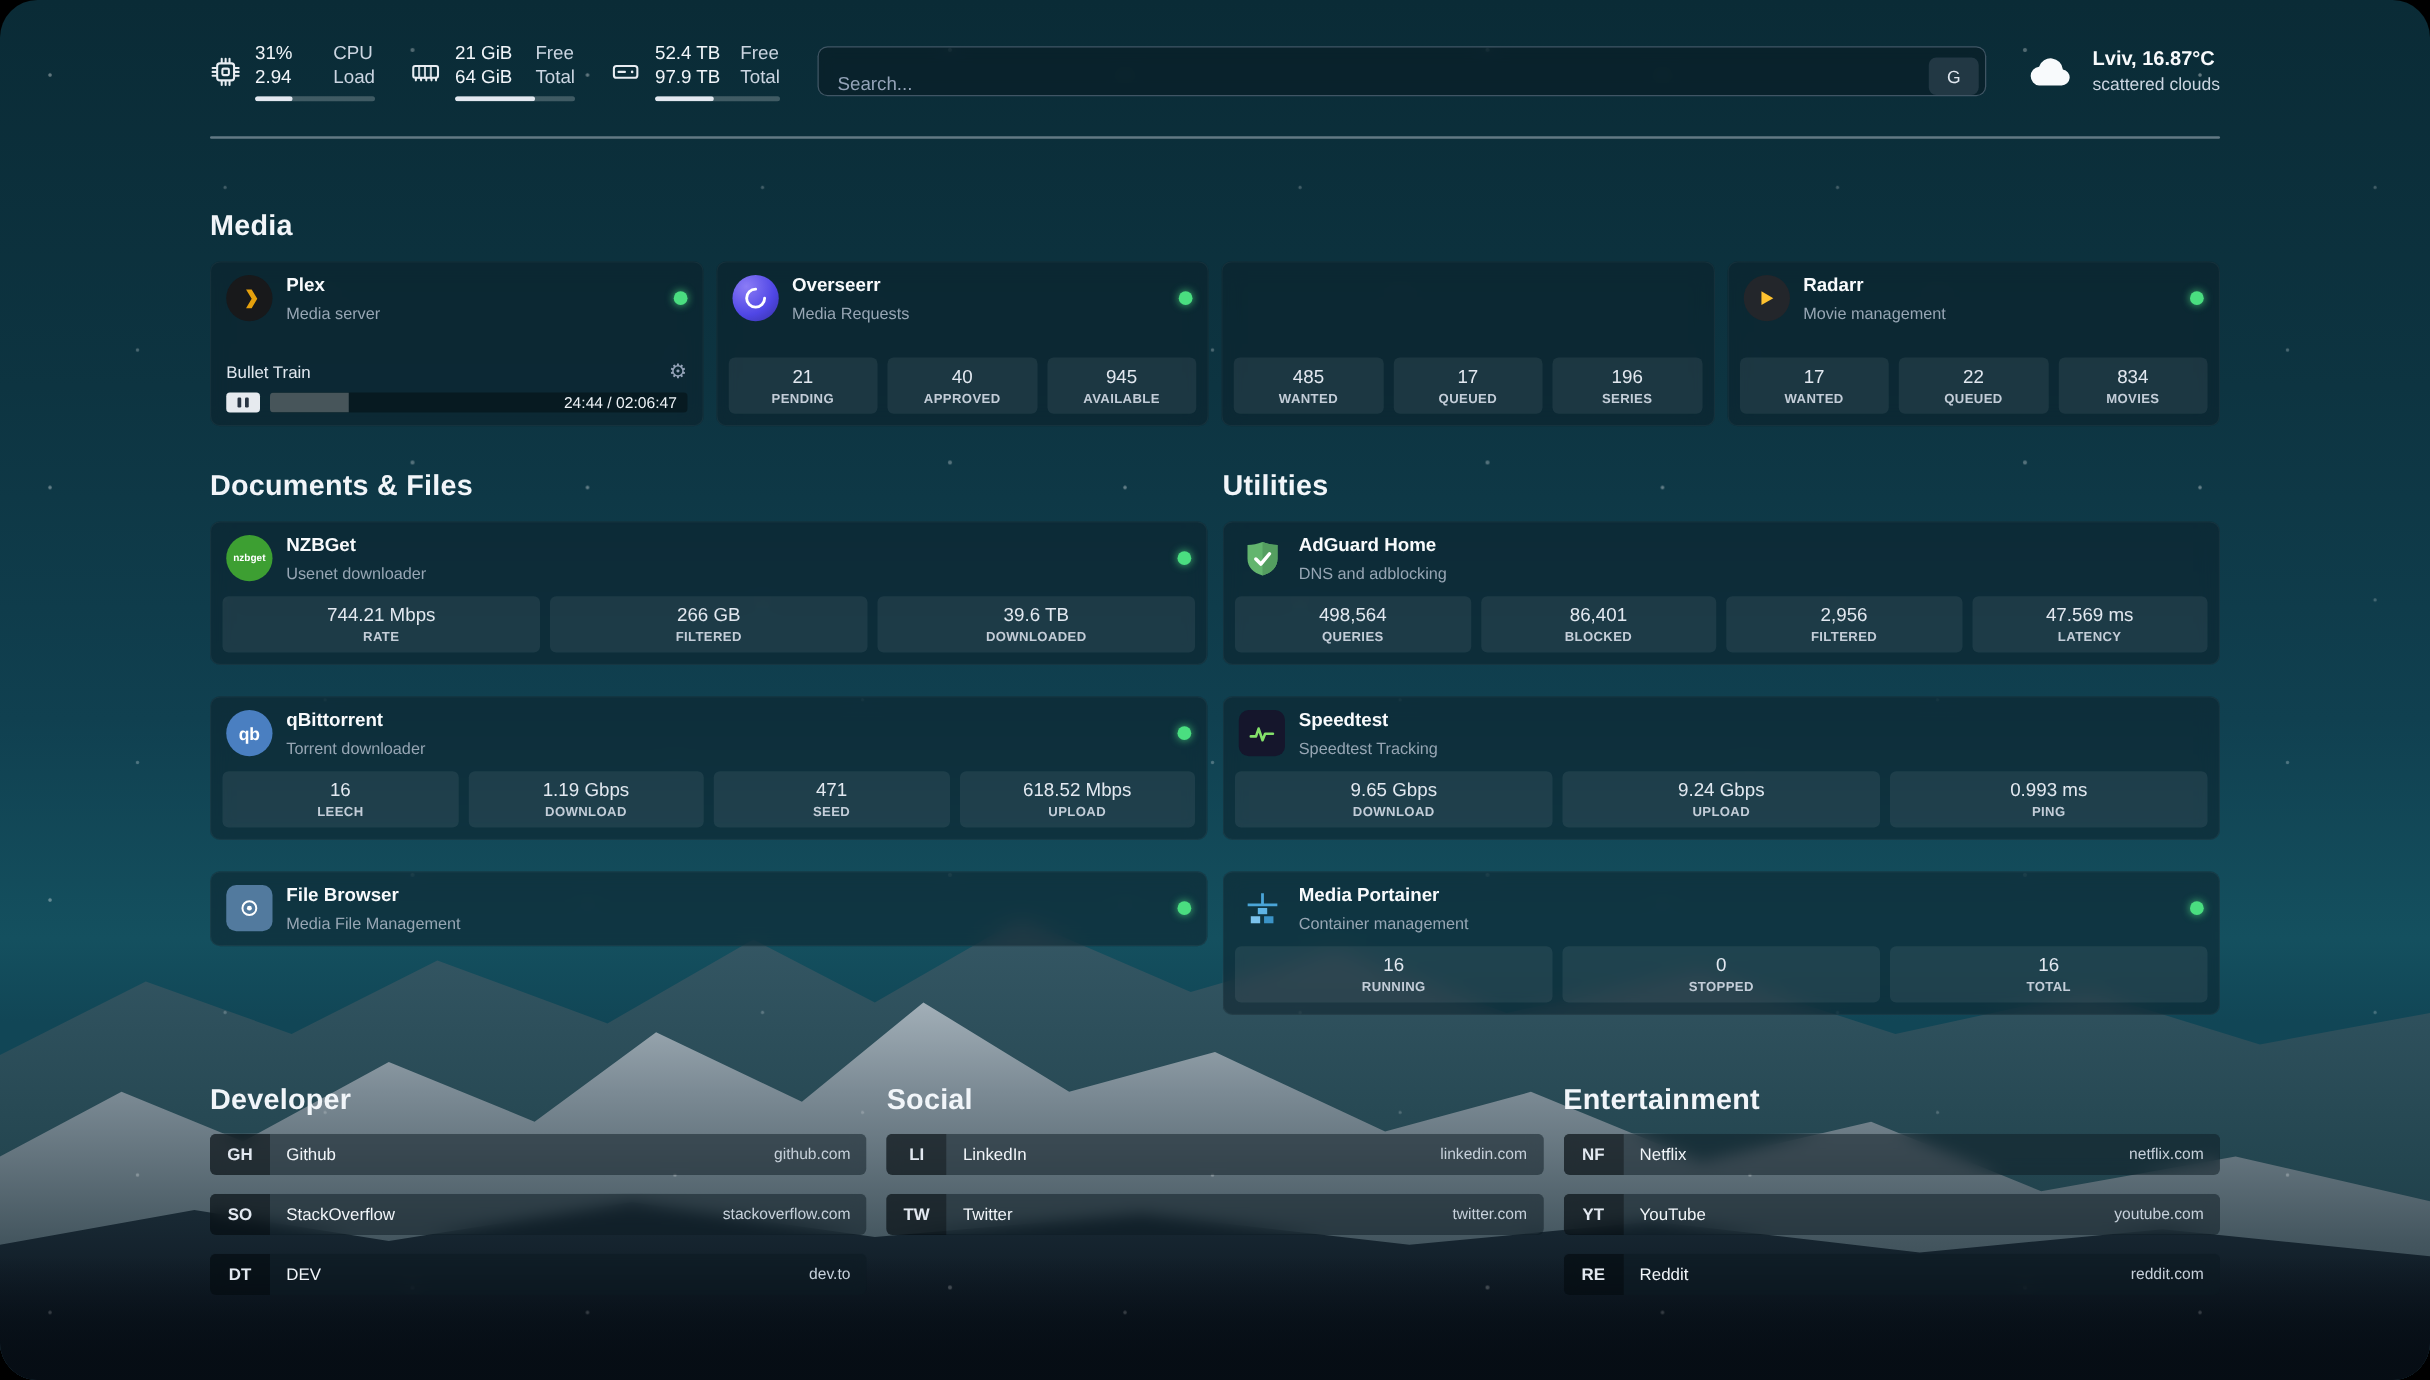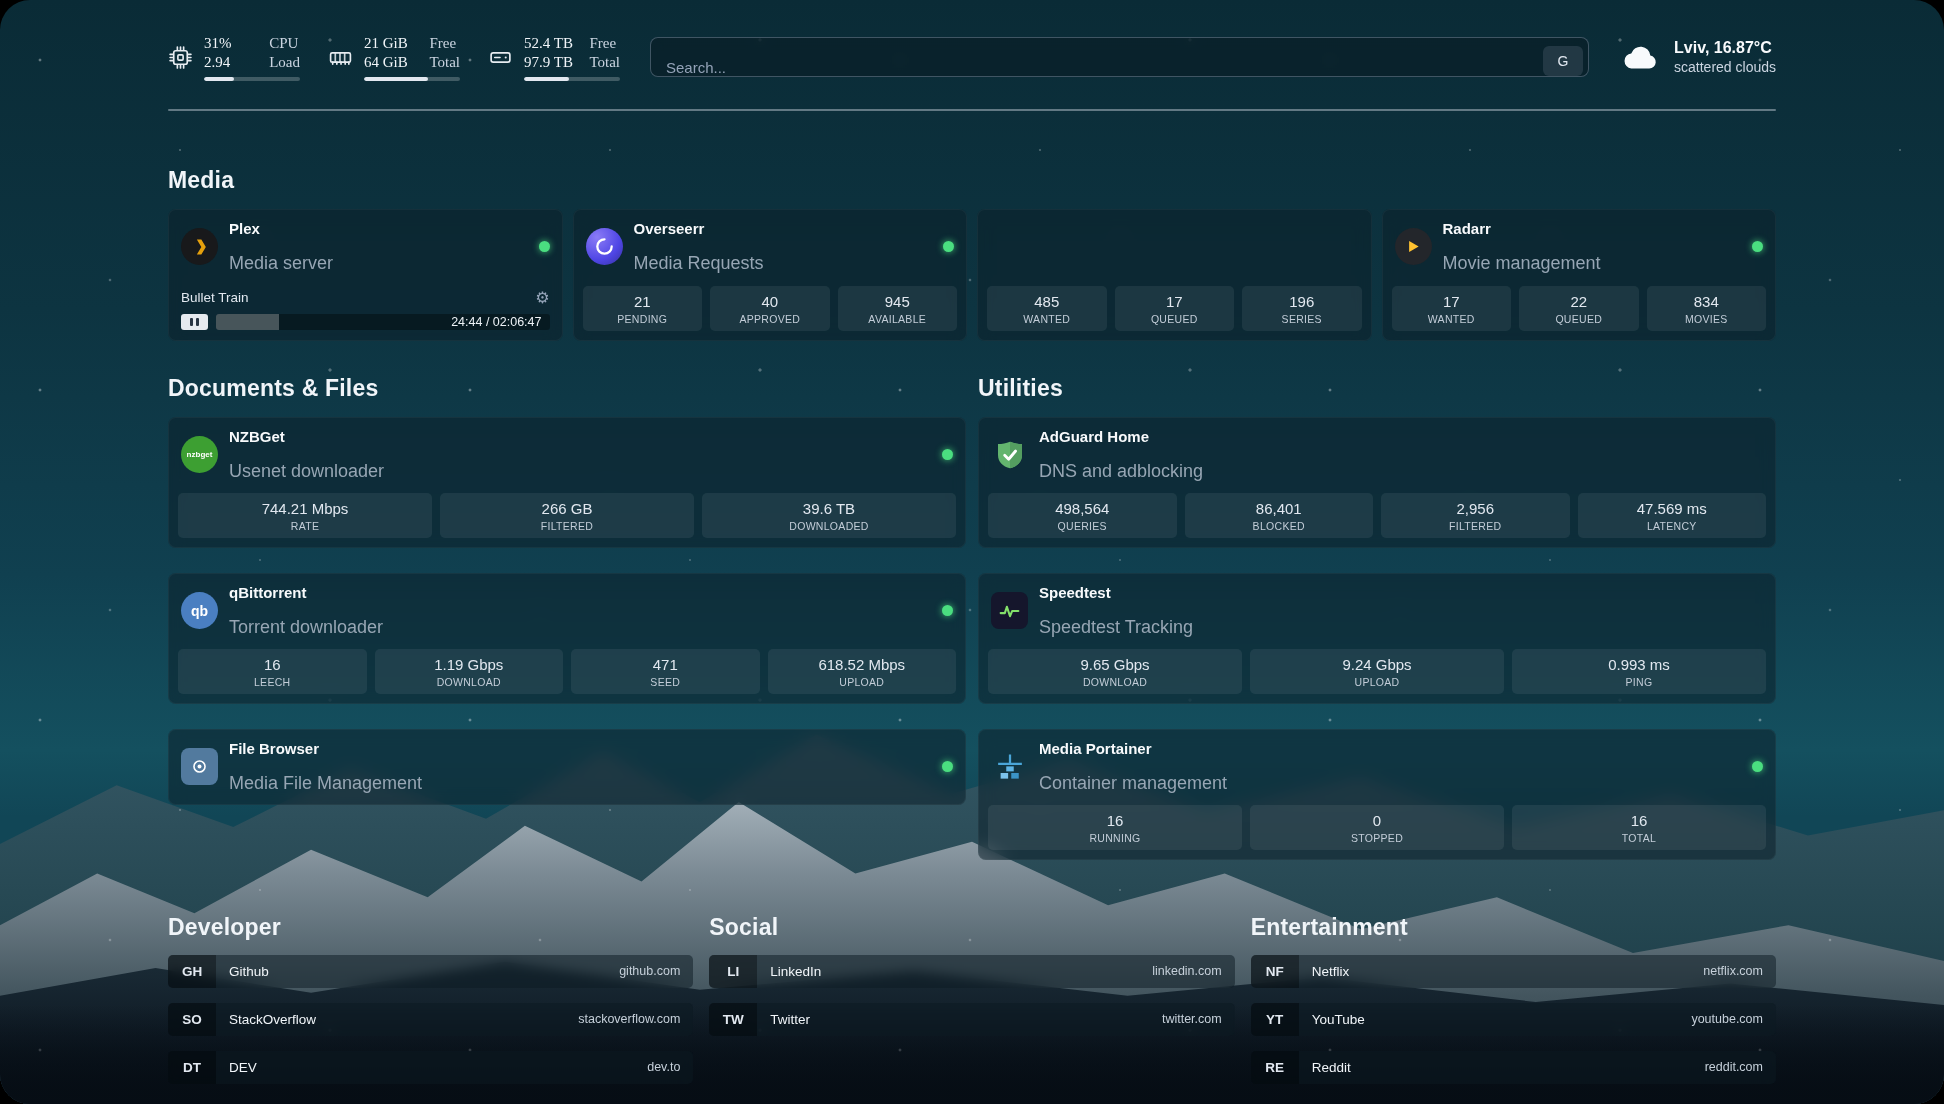--- a/index.html
+++ b/index.html
@@ -43,21 +43,21 @@
 
   .content { position:relative; z-index:5; height:100%; padding:34px 168px 0; }
 
   
   .topbar { display:flex; align-items:center; gap:30px; }
   .resources { display:flex; align-items:center; gap:28px; flex:none; }
   .res-widget { display:flex; align-items:center; gap:11px; }
   .res-icon { width:25px; height:25px; color:#e8edf2; flex:none; }
   .res-main { display:flex; flex-direction:column; gap:5px; min-width:96px; }
   .res-cols { display:flex; justify-content:space-between; gap:16px; font-size:15px; line-height:1.25; }
-  .res-col { display:flex; flex-direction:column;font-family:Liberation Serif, serif; }
+  .res-col { display:flex; flex-direction:column; }
   .res-col.values { color:#f1f5f9; }
   .res-col.labels { color:#cbd5e1; }
   .res-bar { height:4px; border-radius:2px; background:rgba(255,255,255,.22); overflow:hidden; }
   .res-fill { height:100%; background:#e2e8f0; border-radius:2px; }
 
   .searchbox { flex:1; max-width:990px; height:40px; display:flex; align-items:flex-end;
     background:rgba(8,24,32,.5); border:1px solid rgba(148,163,184,.4); border-radius:8px;
     padding:0 5px 0 15px; backdrop-filter: blur(6px); }
   .searchbox input { flex:1; background:transparent; border:none; outline:none;
     color:#e5e7eb; font-size:15px; font-family:inherit; }
@@ -92,29 +92,29 @@
   .icon-sonarr { background: radial-gradient(circle at 32% 28%, #a8e5fb, #2aa5d8 65%, #0d6f9c); }
   .icon-radarr { background:#23262b; }
   .icon-nzbget { background:#3d9f32; }
   .icon-qbittorrent { background:#4a7fc1; }
   .icon-filebrowser { background:#527a9e; }
   .icon-speedtest { background:#15162c; }
   .icon-transparent { background:transparent; }
   .icon-text { font-weight:700; color:#fff; }
   .svc-names { display:flex; flex-direction:column; min-width:0; }
   .svc-name { font-size:15px; font-weight:600; color:#f8fafc; white-space:nowrap; }
-  .svc-sub { font-size:18px; color:#97a6b4; margin-top:16px; white-space:nowrap; }
+  .svc-sub { font-size:13px; color:#97a6b4; margin-top:6px; white-space:nowrap; }
   .status-dot { width:11px; height:11px; border-radius:50%; margin-left:auto; flex:none;
     background:#4ade80; box-shadow:0 0 7px rgba(74,222,128,.85); }
 
   .stats-row { display:flex; gap:8px; padding:0 10px 10px; margin-top:auto; }
   .stat-box { flex:1; background:rgba(255,255,255,.07); border-radius:5px;
     text-align:center; padding:7px 4px 6px; min-width:0; }
   .stat-value { font-size:15px; color:#e2e8f0; white-space:nowrap; }
-  .stat-label { font-size:10.5px; font-weight:400; color:#c3cdd8; margin-top:3px; letter-spacing:.3px; }
+  .stat-label { font-size:10.5px; font-weight:700; color:#c3cdd8; margin-top:3px; letter-spacing:.3px; }
 
   
   .now-playing { padding:0 13px 11px; margin-top:auto; }
   .np-top { display:flex; align-items:center; justify-content:space-between;
     font-size:13.5px; color:#e2e8f0; }
   .gear { font-size:16px; color:#94a3b8; cursor:pointer; line-height:1; }
   .np-bar-row { display:flex; align-items:center; gap:8px; margin-top:8px; }
   .np-pause { width:27px; height:16px; background:#e6eaef; border-radius:3px; cursor:pointer;
     display:flex; align-items:center; justify-content:center; gap:3px; flex:none; }
   .np-pause i { width:3px; height:8px; background:#283442; border-radius:1px; }

